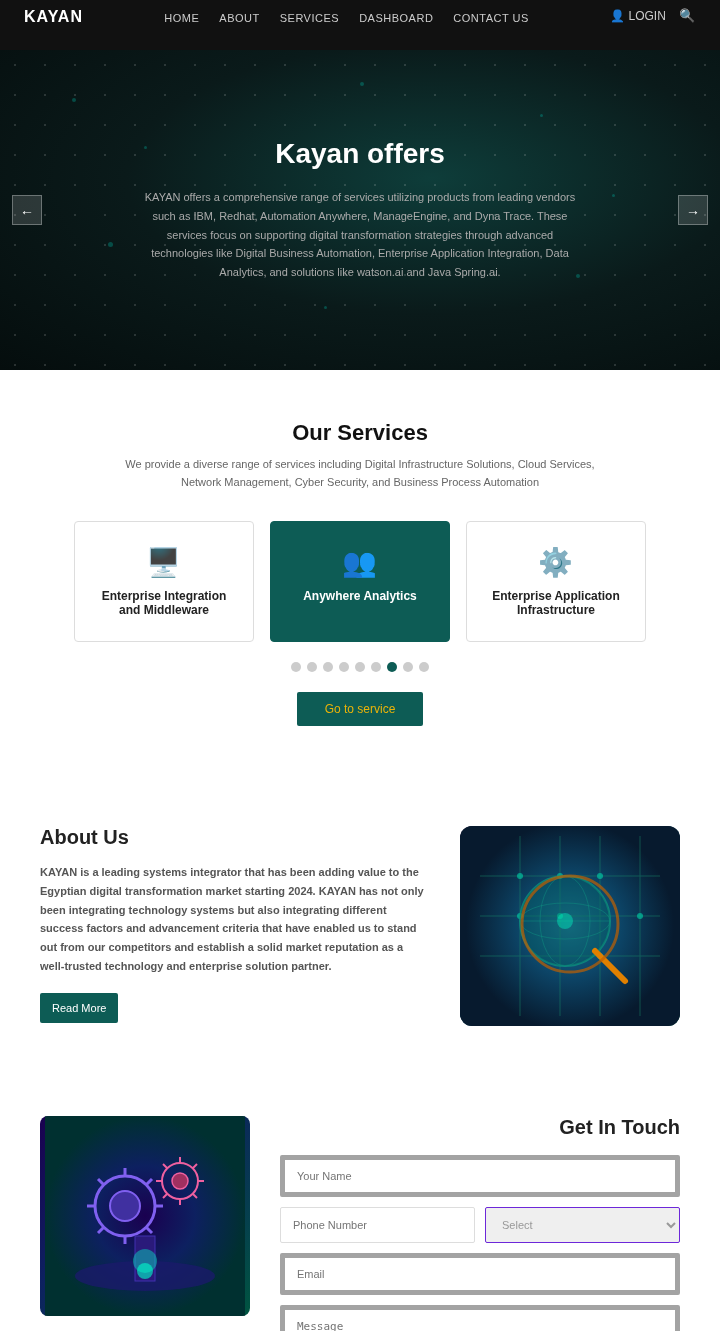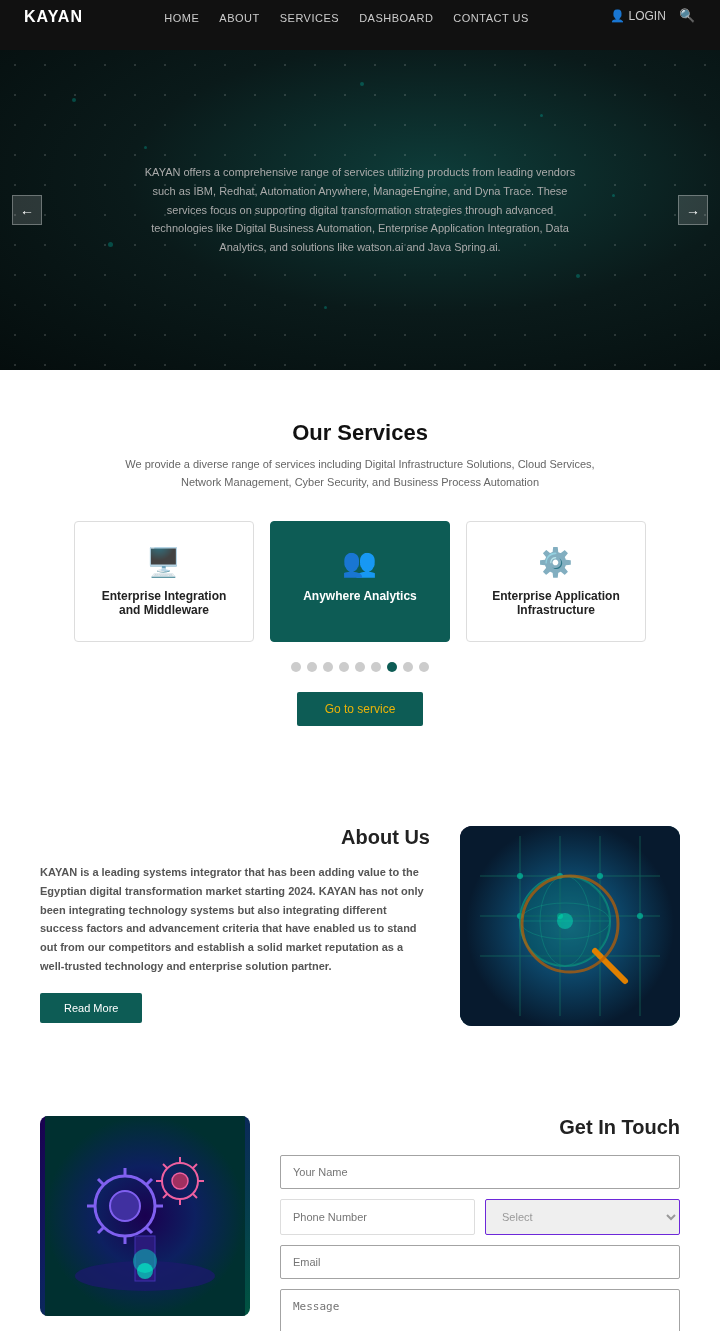--- a/index.html
+++ b/index.html
@@ -66,24 +66,24 @@
     .dot.active { background: #0d5c55; }
 
     .go-service-btn {
       background: #0d5c55; color: #eab308; border: none; padding: 10px 28px;
       font-size: 12px; cursor: pointer; border-radius: 2px;
     }
 
     
     .about-section { padding: 50px 40px; display: flex; gap: 30px; align-items: flex-start; }
     .about-text { flex: 1; }
-    .about-title { font-size: 20px; font-weight: 700; margin-bottom: 14px; text-align: right; }
+    .about-title { font-size: 20px; font-weight: 700; margin-bottom: 14px; }
     .about-desc { font-size: 11px; color: #555; line-height: 1.7; margin-bottom: 18px; font-weight: bold; }
     .read-more-btn {
-      background: #0d5c55; color: #fff; border: none; padding: 9px 24px;
+      background: #0d5c55; color: #fff; border: none; padding: 9px 12px;
       font-size: 11px; cursor: pointer; border-radius: 2px;
     }
     .about-img-container {
       width: 220px; height: 200px; border-radius: 12px; overflow: hidden; flex-shrink: 0;
       background: linear-gradient(135deg, #1a0a2e 0%, #0d3b5e 40%, #0a5c4a 80%);
       display: flex; align-items: center; justify-content: center;
     }
     .about-img-visual {
       width: 100%; height: 100%;
       background: radial-gradient(circle at 50% 50%, #1a6b8a 0%, #0d4a6e 30%, #071a2e 70%);
@@ -94,21 +94,21 @@
     .contact-section { padding: 40px 40px; display: flex; gap: 30px; align-items: flex-start; }
     .contact-img-container {
       width: 210px; height: 200px; border-radius: 8px; overflow: hidden; flex-shrink: 0;
       background: linear-gradient(135deg, #1a0050 0%, #0d2060 40%, #005540 100%);
       display: flex; align-items: center; justify-content: center;
     }
     .contact-form { flex: 1; }
     .contact-title { font-size: 20px; font-weight: 700; margin-bottom: 16px; text-align: right; }
     .form-row { margin-bottom: 10px; }
     .form-row input, .form-row textarea {
-      width: 100%; padding: 10px 12px; border: 1px solid #a3a3a3; font-size: 11px;
+      width: 100%; padding: 10px 12px; border: 5px solid #a3a3a3; font-size: 11px;
       color: #999; outline: none; border-radius: 2px;
     }
     .form-row textarea { height: 60px; resize: none; }
     .form-row-split { display: flex; gap: 10px; margin-bottom: 10px; }
     .form-row-split input { flex: 1; padding: 10px 12px; border: 1px solid #ddd; font-size: 11px; color: #999; outline: none; border-radius: 2px; }
     .form-row-split select { flex: 1; padding: 10px 12px; border: 1px solid #6d28d9; font-size: 11px; color: #999; outline: none; border-radius: 2px; }
 
     
     .particle { position: absolute; border-radius: 50%; background: rgba(0,200,180,0.3); animation: float 4s infinite; }
     @keyframes float { 0%,100%{opacity:0.3;transform:translateY(0)} 50%{opacity:0.7;transform:translateY(-8px)} }
@@ -141,20 +141,21 @@
     <div class="particle" style="width:3px;height:3px;top:30%;left:20%;animation-delay:1s"></div>
     <div class="particle" style="width:5px;height:5px;top:60%;left:15%;animation-delay:2s"></div>
     <div class="particle" style="width:3px;height:3px;top:20%;left:75%;animation-delay:0.5s"></div>
     <div class="particle" style="width:4px;height:4px;top:70%;left:80%;animation-delay:1.5s"></div>
     <div class="particle" style="width:3px;height:3px;top:45%;left:85%;animation-delay:2.5s"></div>
     <div class="particle" style="width:4px;height:4px;top:10%;left:50%;animation-delay:3s"></div>
     <div class="particle" style="width:3px;height:3px;top:80%;left:45%;animation-delay:0.8s"></div>
   </div>
   <button class="hero-prev">←</button>
   <div class="hero-content">
+    <h1 class="hero-title">Kayan offers</h1>
     <p class="hero-text">KAYAN offers a comprehensive range of services utilizing products from leading vendors such as IBM, Redhat, Automation Anywhere, ManageEngine, and Dyna Trace. These services focus on supporting digital transformation strategies through advanced technologies like Digital Business Automation, Enterprise Application Integration, Data Analytics, and solutions like watson.ai and Java Spring.ai.</p>
   </div>
   <button class="hero-next">→</button>
 </section>
 
 <section class="services-section">
   <h2 class="section-title">Our Services</h2>
   <p class="section-subtitle">We provide a diverse range of services including Digital Infrastructure Solutions, Cloud Services, Network Management, Cyber Security, and Business Process Automation</p>
 
   <div class="services-cards">

